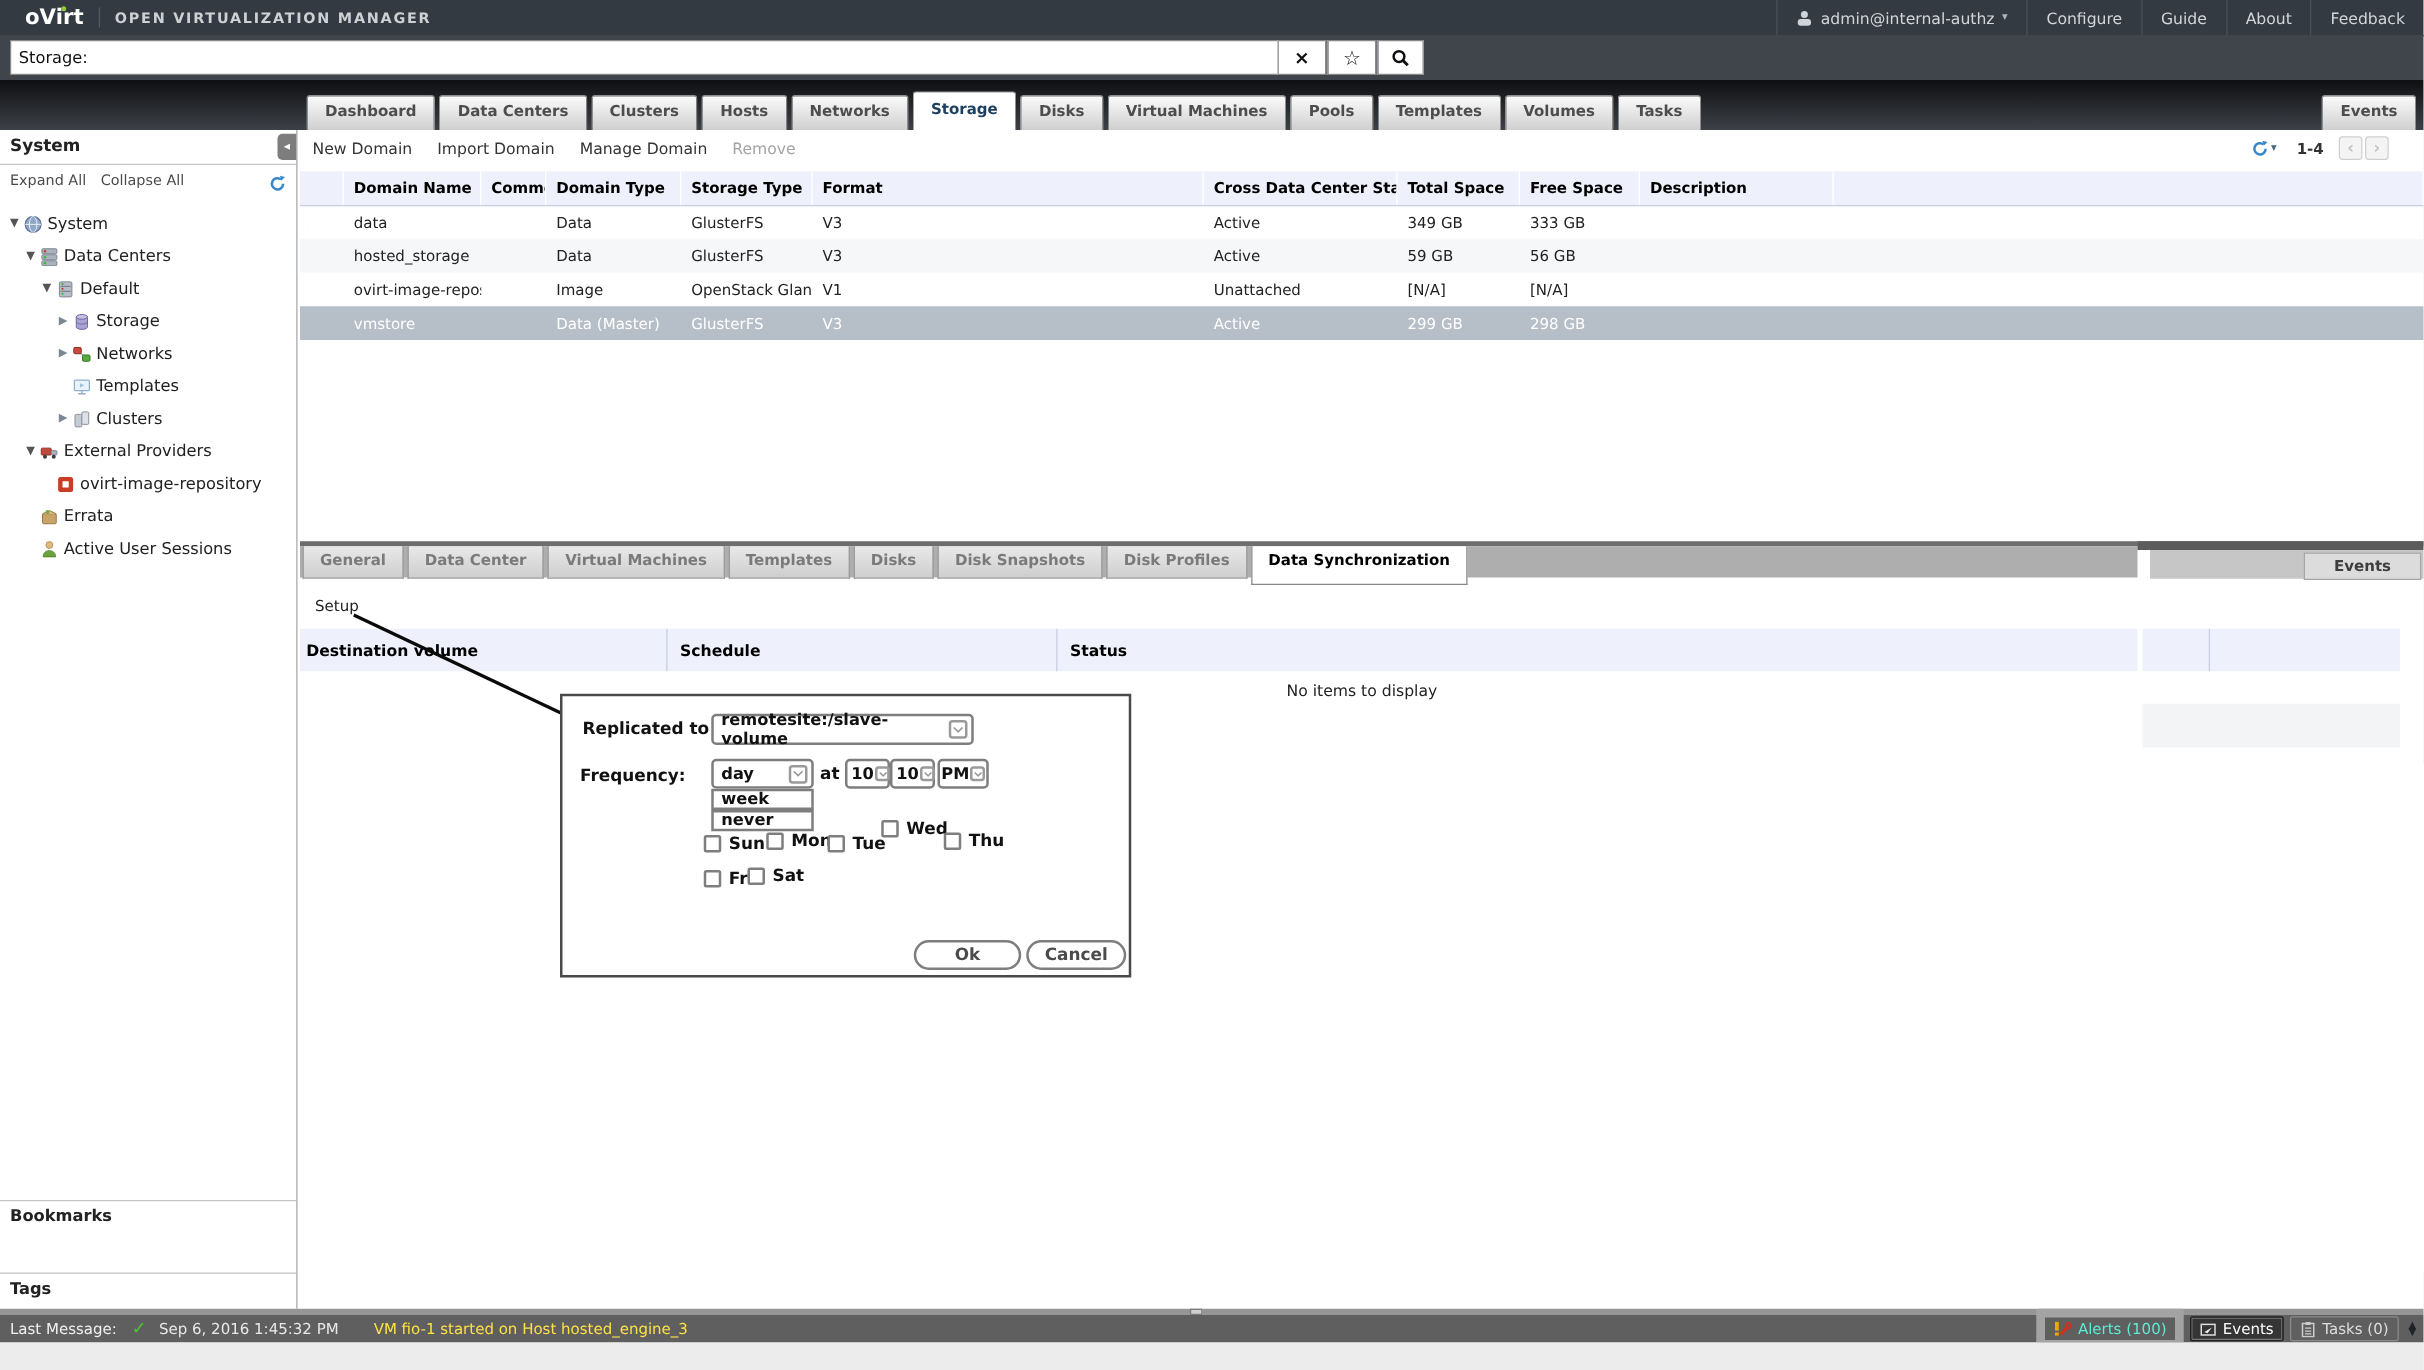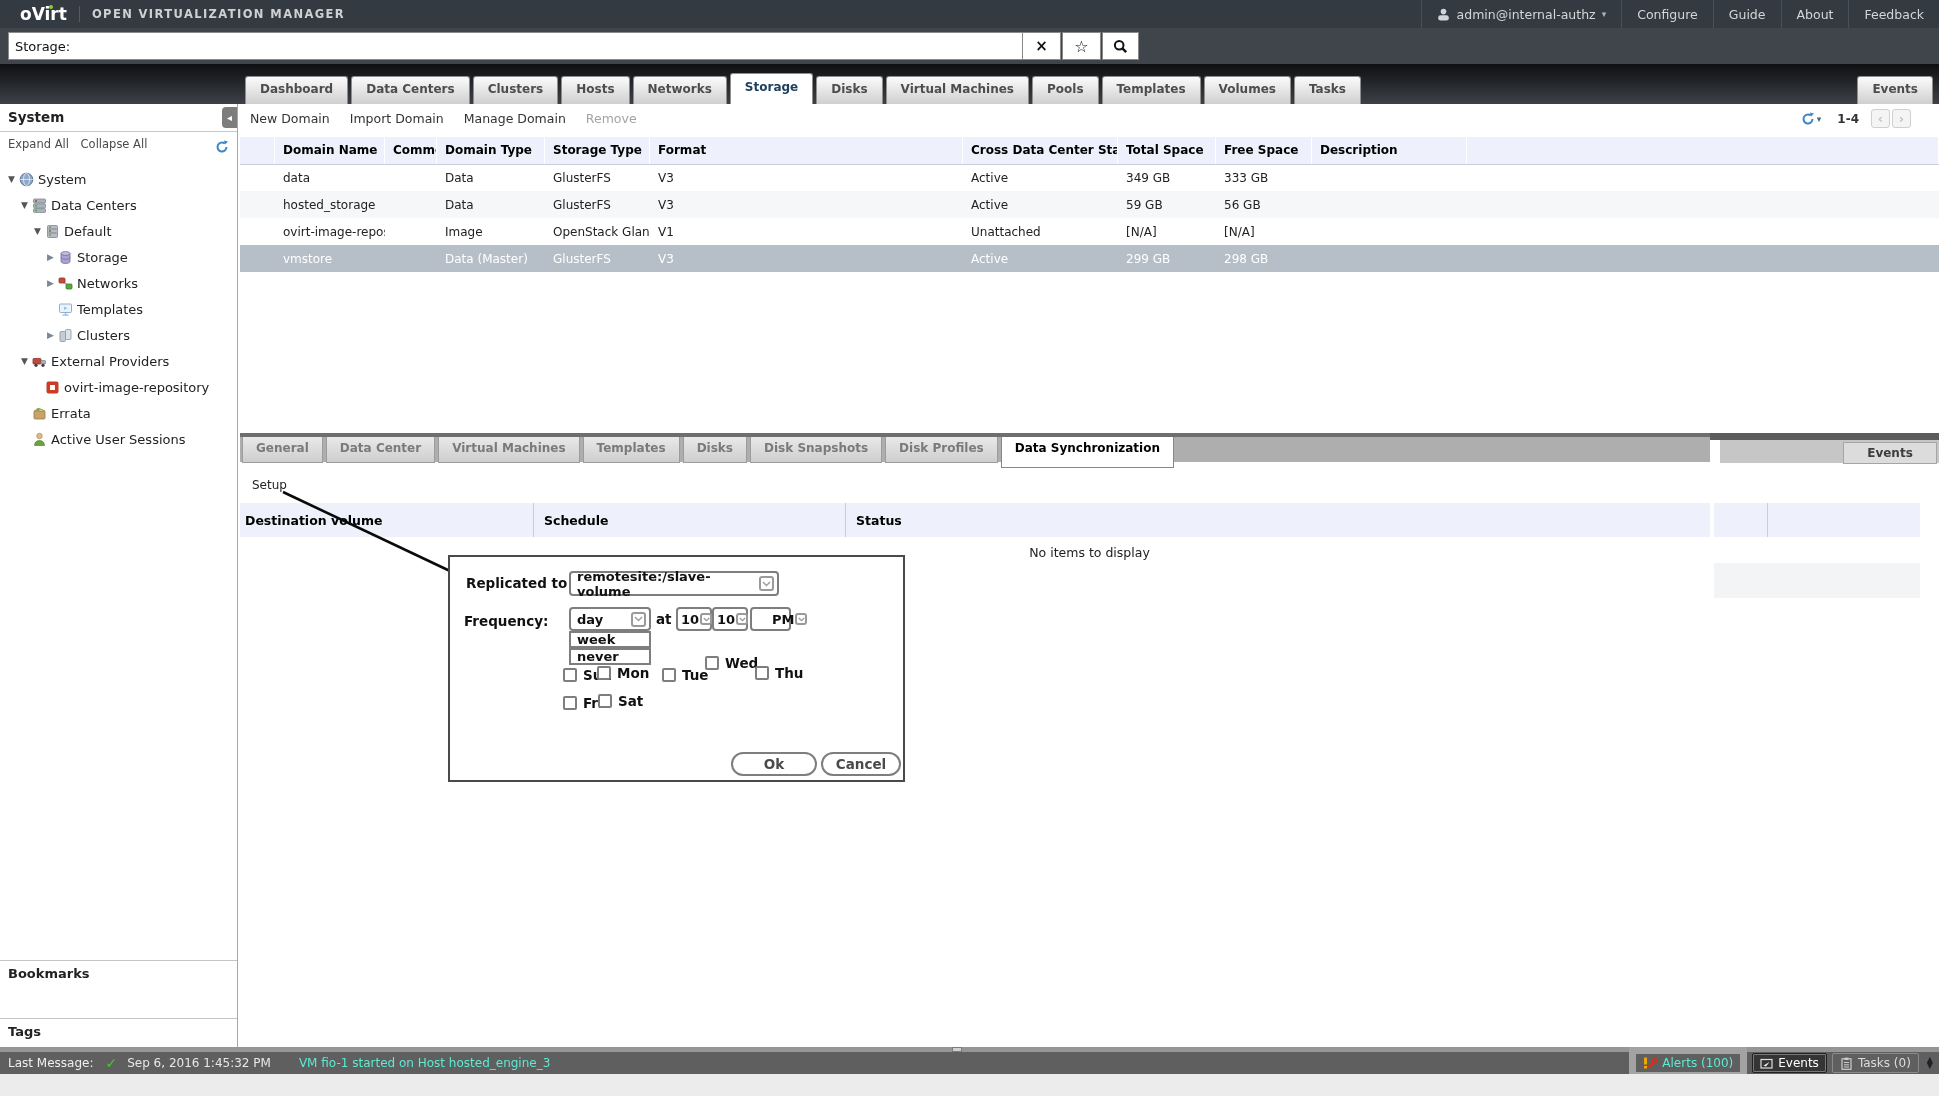--- a/index.html
+++ b/index.html
@@ -121,21 +121,21 @@
           font-size:13.5px;font-weight:bold;color:#4a4a4a;display:flex;align-items:center;justify-content:center;
           box-sizing:border-box;cursor:pointer;}
 
   
   .splitter{left:0;top:1047px;width:1939px;height:5px;background:#969696;}
   .grip{position:absolute;left:952px;top:0;width:10px;height:5px;background:#cfcfcf;border:1px solid #7c7c7c;box-sizing:border-box;}
   .statusbar{left:0;top:1052px;width:1939px;height:22px;background:#5f5f5f;color:#eee;display:flex;align-items:center;}
   .statusbar .lm{margin-left:8px;color:#f0f0f0;}
   .statusbar .chk{color:#49c531;font-weight:bold;font-size:14px;margin:0 10px 0 12px;}
   .statusbar .ts{color:#e8e8e8;}
-  .statusbar .msg{margin-left:28px;color:#5eead4;}
+  .statusbar .msg{margin-left:28px;color:#fde047;}
   .sb-right{position:absolute;right:6px;top:0;height:22px;display:flex;align-items:center;}
   .sb-item{display:flex;align-items:center;height:18px;padding:0 7px;margin-left:5px;border-radius:2px;font-size:12px;cursor:pointer;}
   .sb-alerts{color:#5eead4;border:7px solid #a3a3a3;}
   .sb-events{background:#353535;border:1px solid #222;color:#fff;box-shadow:inset 0 0 0 1px #777;}
   .sb-tasks{border:1px solid #8a8a8a;color:#ddd;}
   .sb-item svg{margin-right:5px;}
   .spin{display:flex;flex-direction:column;margin-left:8px;line-height:6px;font-size:8px;color:#1e222a;cursor:pointer;}
   .bottomgap{left:0;top:1074px;width:1939px;height:22px;background:#ececec;}
 
   .anno{position:absolute;left:0;top:0;width:1939px;height:1096px;pointer-events:none;z-index:4;}
@@ -484,34 +484,34 @@
         </span>
     </div>
     <div class="wf-select" style="left:262px;top:50px;width:36px;height:24px;padding-left:3px;">
       <span>10</span>
       <span class="chevbox" style="width:12px;height:12px;margin-left:1px;">
           <svg width="7" height="5" viewBox="0 0 9 6">
             <polyline points="1,1 4.5,4.5 8,1" fill="none" stroke="#9a9a9a" stroke-width="1.6"></polyline>
           </svg>
         </span>
     </div>
-    <div class="wf-select" style="left:300px;top:50px;width:41px;height:24px;padding-left:20px;">
+    <div class="wf-select" style="left:300px;top:50px;width:41px;height:24px;padding-left:1px;">
       <span>PM</span>
       <span class="chevbox" style="width:12px;height:12px;margin-left:1px;">
           <svg width="7" height="5" viewBox="0 0 9 6">
             <polyline points="1,1 4.5,4.5 8,1" fill="none" stroke="#9a9a9a" stroke-width="1.6"></polyline>
           </svg>
         </span>
     </div>
 
     <div class="day-item" style="left:113px;top:110px;">
         <span class="wf-check"></span>
         <span>Sun</span>
       </div>
-    <div class="day-item" style="left:147px;top:108px;">
+    <div class="day-item" style="left:163px;top:108px;">
         <span class="wf-check"></span>
         <span>Mon</span>
       </div>
     <div class="day-item" style="left:212px;top:110px;">
         <span class="wf-check"></span>
         <span>Tue</span>
       </div>
     <div class="day-item" style="left:255px;top:98px;">
         <span class="wf-check"></span>
         <span>Wed</span>

